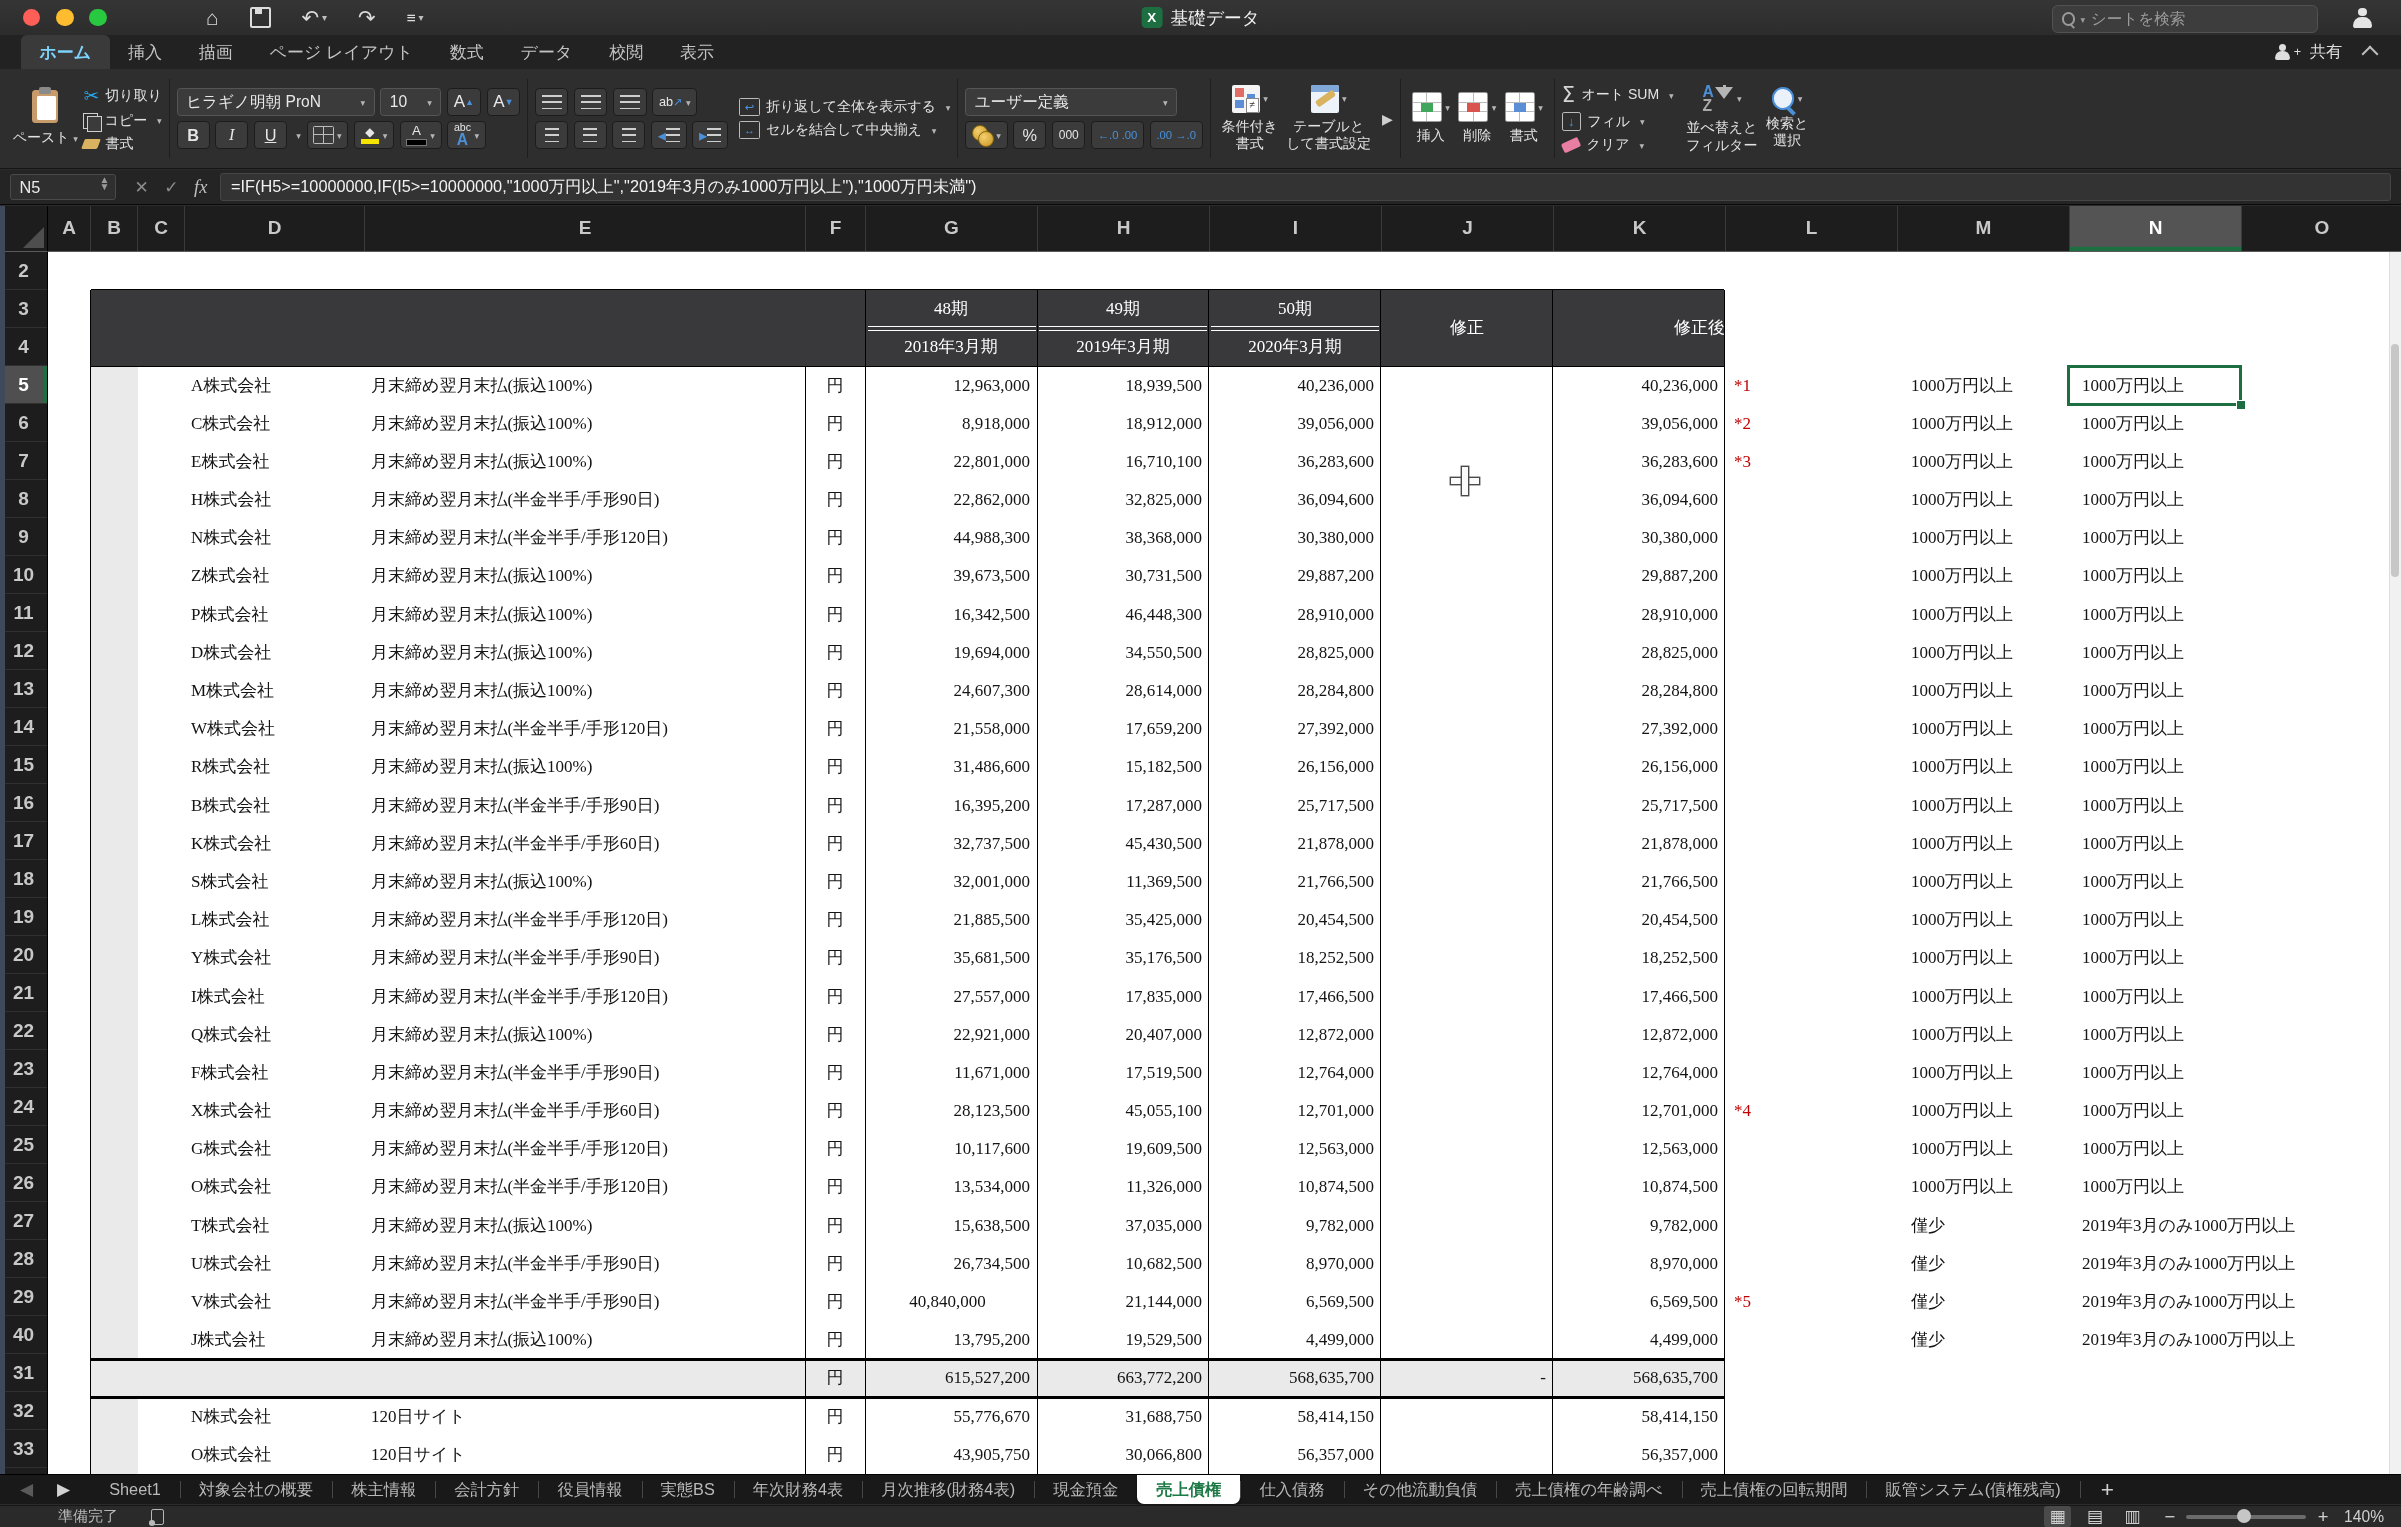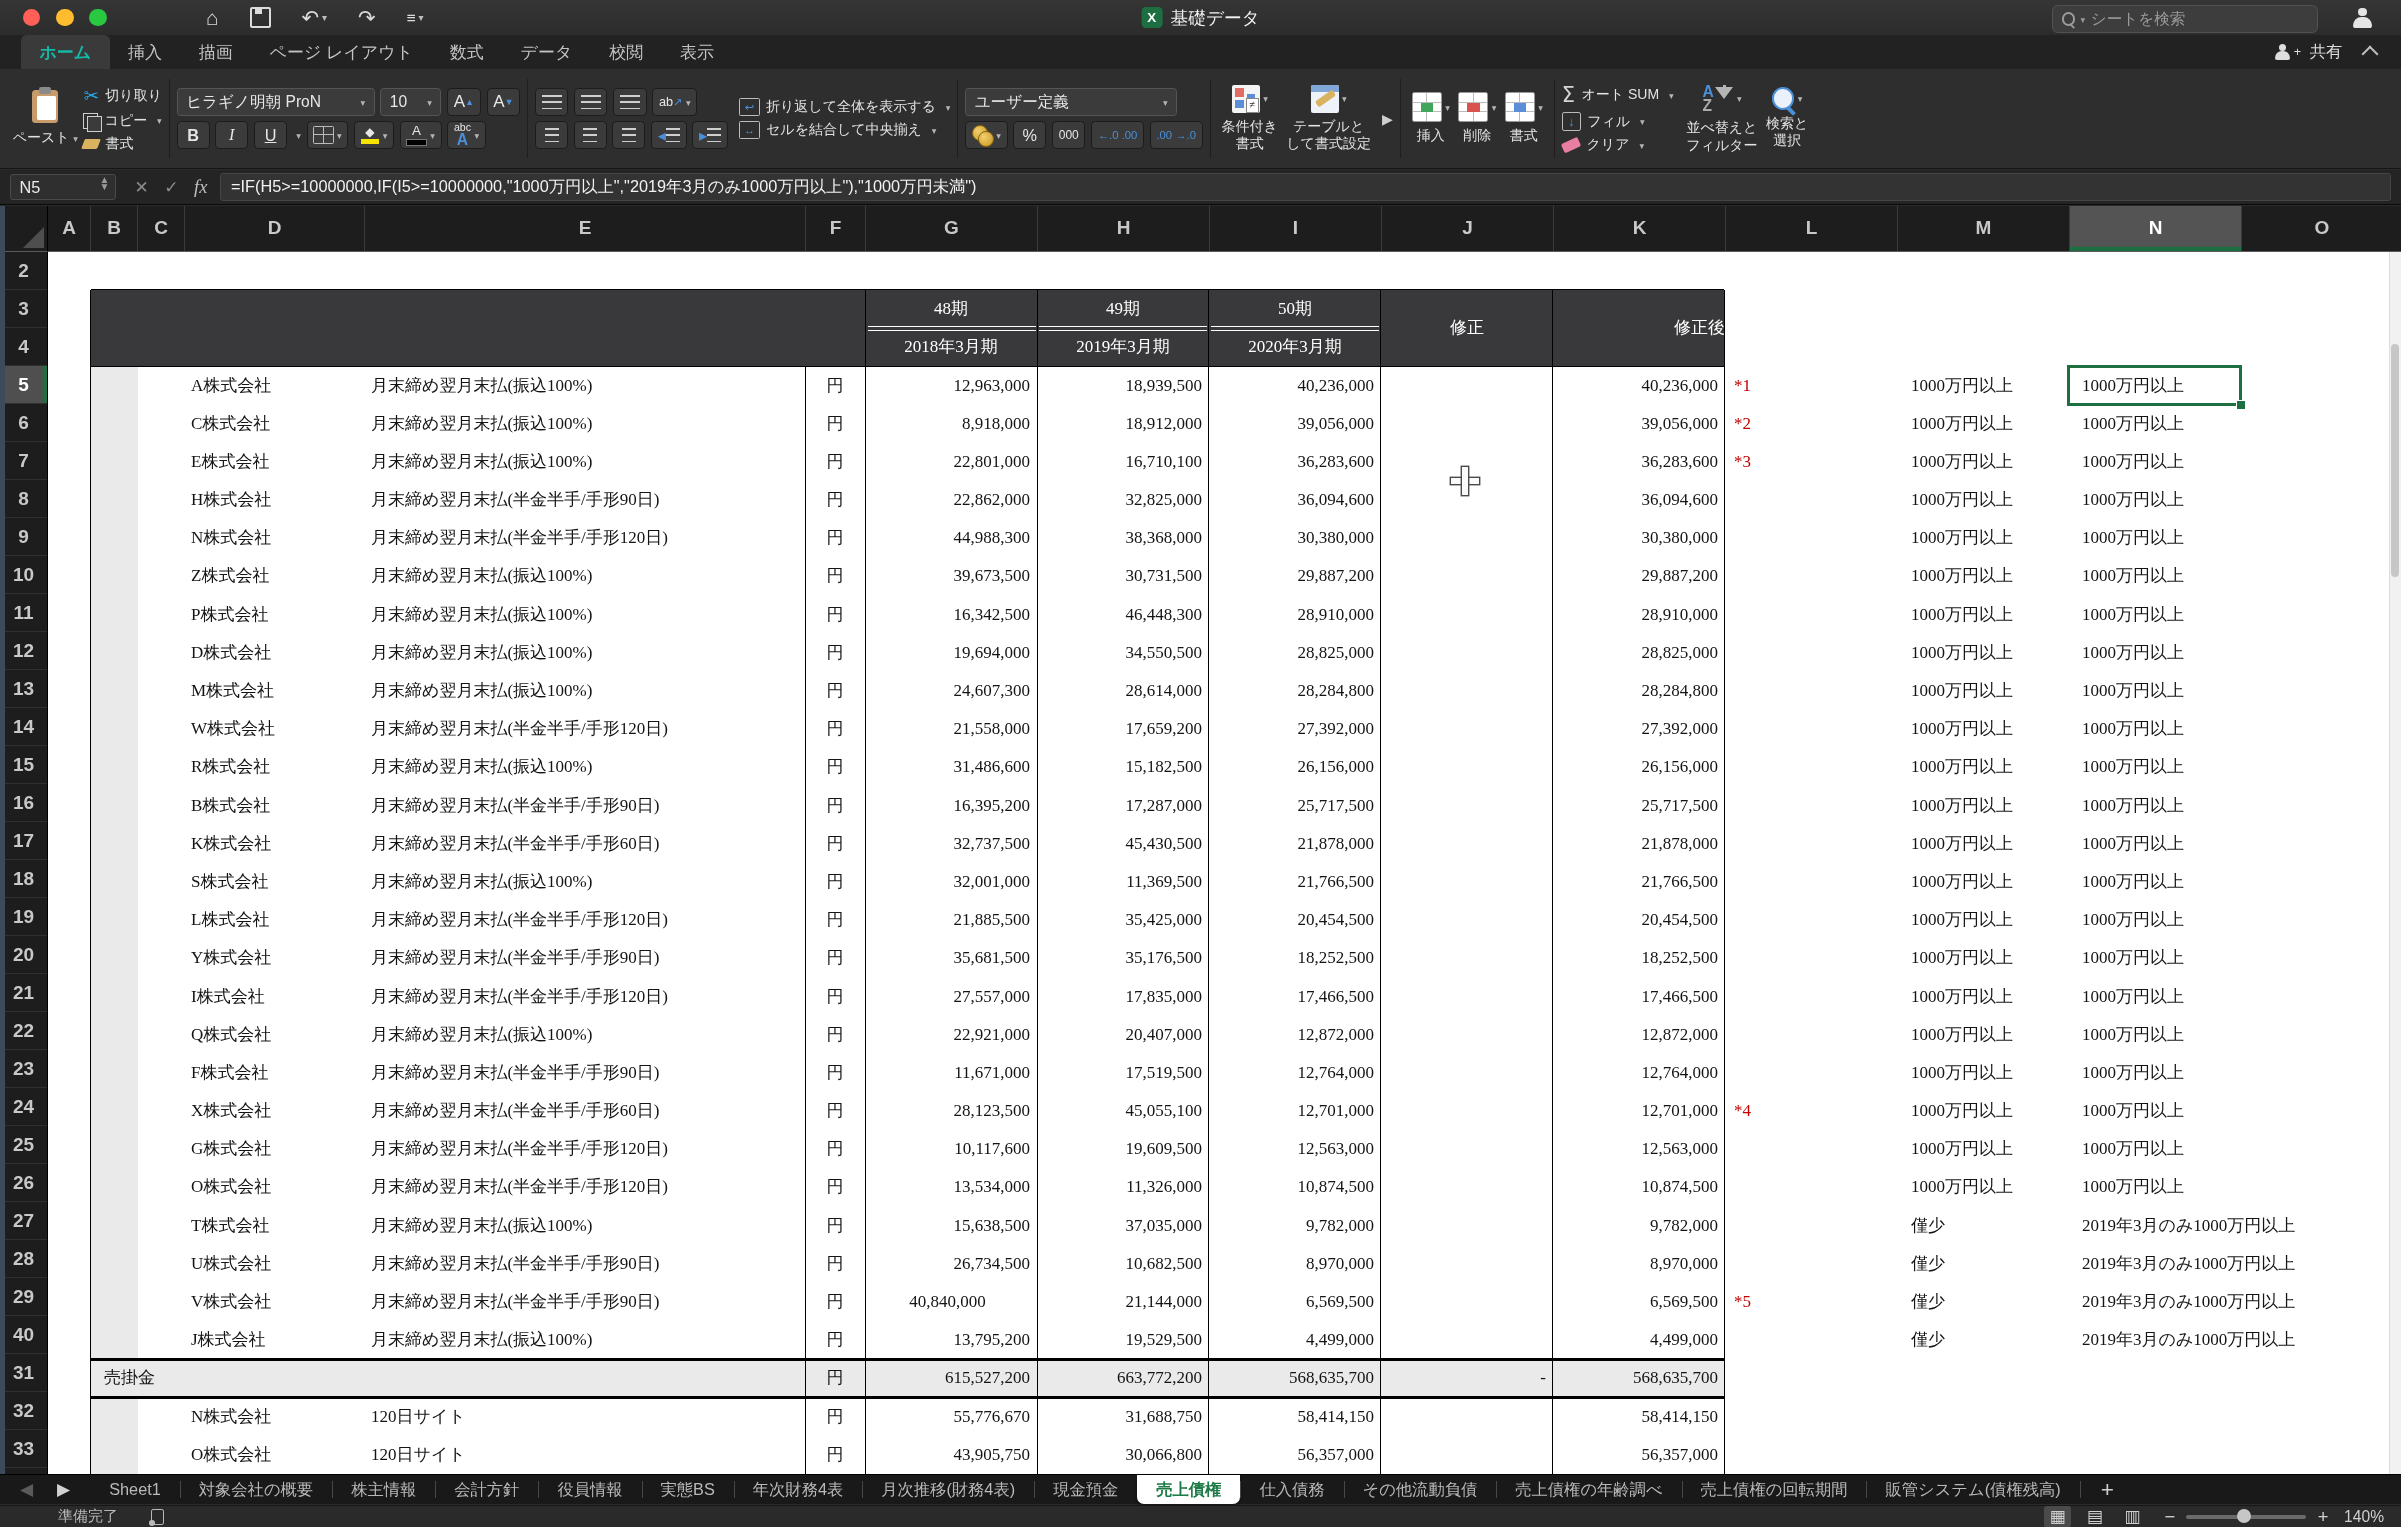--- a/index.html
+++ b/index.html
@@ -27,21 +27,21 @@
   .mag::after{content:"";position:absolute;left:7.8px;top:8.5px;width:2.1px;height:5.7px;background:#9b9b9b;transform:rotate(-45deg)}
   .chev-s{font-size:9.2px;color:#9b9b9b}
   .person{position:absolute;right:28px;top:7px;width:21px;height:21px}
   .person::before{content:"";position:absolute;left:6.4px;top:0.7px;width:8.5px;height:8.5px;border-radius:50%;background:#e4e4e4}
   .person::after{content:"";position:absolute;left:1.4px;top:10px;width:18.4px;height:10.6px;border-radius:9.2px 9.2px 2.8px 2.8px;background:#e4e4e4}
   
   .tabrow{position:absolute;left:0;top:35px;width:100%;height:34px;background:#222;
           display:flex;align-items:flex-end}
   .mtabs{display:flex;margin-left:21px;height:100%}
   .mtab{padding:0 18.4px;display:flex;align-items:center;font-size:17px;color:#c3c3c3}
-  .mtab.active{background:#3a3a3a;color:#14b8a6;border-radius:5.7px 5.7px 0 0;font-weight:600}
+  .mtab.active{background:#3a3a3a;color:#7dd3fc;border-radius:5.7px 5.7px 0 0;font-weight:600}
   .share{margin-left:auto;margin-right:25.5px;display:flex;align-items:center;gap:8.5px;height:100%;
          color:#dedede;font-size:16.3px}
   .person2{position:relative;width:18.4px;height:17px}
   .person2::before{content:"";position:absolute;left:5px;top:0;width:7px;height:7px;border-radius:50%;background:#dedede}
   .person2::after{content:"";position:absolute;left:0.7px;top:7.8px;width:15.6px;height:8.5px;border-radius:7px 7px 2.1px 2.1px;background:#dedede}
   .plus-s{color:#dedede;font-size:12.7px;margin-left:-7px}
   .chev-up{width:10px;height:10px;border-left:2.1px solid #bdbdbd;border-top:2.1px solid #bdbdbd;
            transform:rotate(45deg);margin-left:12.7px;margin-top:4.2px}
   
   .ribbon{position:absolute;left:0;top:69px;width:100%;height:100px;background:#2e2e2e;
@@ -813,21 +813,20 @@
         <div class="gcell al ser" style="left: 2027px; top: 1031px; width: 332px; height: 38px; line-height: 38px;">2019年3月のみ1000万円以上</div>
         <div class="gcell al ser" style="left: 136px; top: 1069px; width: 180px; height: 38px; line-height: 38px;">J株式会社</div>
         <div class="gcell al ser" style="left: 316px; top: 1069px; width: 441px; height: 38px; line-height: 38px;">月末締め翌月末払(振込100%)</div>
         <div class="gcell ac ser" style="left: 757px; top: 1069px; width: 60px; height: 38px; line-height: 38px;">円</div>
         <div class="gcell ar ser" style="left: 817px; top: 1069px; width: 172px; height: 38px; line-height: 38px;">13,795,200</div>
         <div class="gcell ar ser" style="left: 989px; top: 1069px; width: 172px; height: 38px; line-height: 38px;">19,529,500</div>
         <div class="gcell ar ser" style="left: 1161px; top: 1069px; width: 172px; height: 38px; line-height: 38px;">4,499,000</div>
         <div class="gcell ar ser" style="left: 1505px; top: 1069px; width: 172px; height: 38px; line-height: 38px;">4,499,000</div>
         <div class="gcell al ser" style="left: 1856px; top: 1069px; width: 165px; height: 38px; line-height: 38px;">僅少</div>
         <div class="gcell al ser" style="left: 2027px; top: 1069px; width: 332px; height: 38px; line-height: 38px;">2019年3月のみ1000万円以上</div>
-        <div class="gcell al ser" style="left: 49px; top: 1107px; width: 714px; height: 38px; line-height: 38px;">売掛金</div>
         <div class="gcell ac ser" style="left: 757px; top: 1107px; width: 60px; height: 38px; line-height: 38px;">円</div>
         <div class="gcell ar ser" style="left: 817px; top: 1107px; width: 172px; height: 38px; line-height: 38px;">615,527,200</div>
         <div class="gcell ar ser" style="left: 989px; top: 1107px; width: 172px; height: 38px; line-height: 38px;">663,772,200</div>
         <div class="gcell ar ser" style="left: 1161px; top: 1107px; width: 172px; height: 38px; line-height: 38px;">568,635,700</div>
         <div class="gcell ar ser" style="left: 1333px; top: 1107px; width: 172px; height: 38px; line-height: 38px;">-</div>
         <div class="gcell ar ser" style="left: 1505px; top: 1107px; width: 172px; height: 38px; line-height: 38px;">568,635,700</div>
         <div class="gcell al ser" style="left: 136px; top: 1146px; width: 180px; height: 38px; line-height: 38px;">N株式会社</div>
         <div class="gcell al ser" style="left: 316px; top: 1146px; width: 441px; height: 38px; line-height: 38px;">120日サイト</div>
         <div class="gcell ac ser" style="left: 757px; top: 1146px; width: 60px; height: 38px; line-height: 38px;">円</div>
         <div class="gcell ar ser" style="left: 817px; top: 1146px; width: 172px; height: 38px; line-height: 38px;">55,776,670</div>

